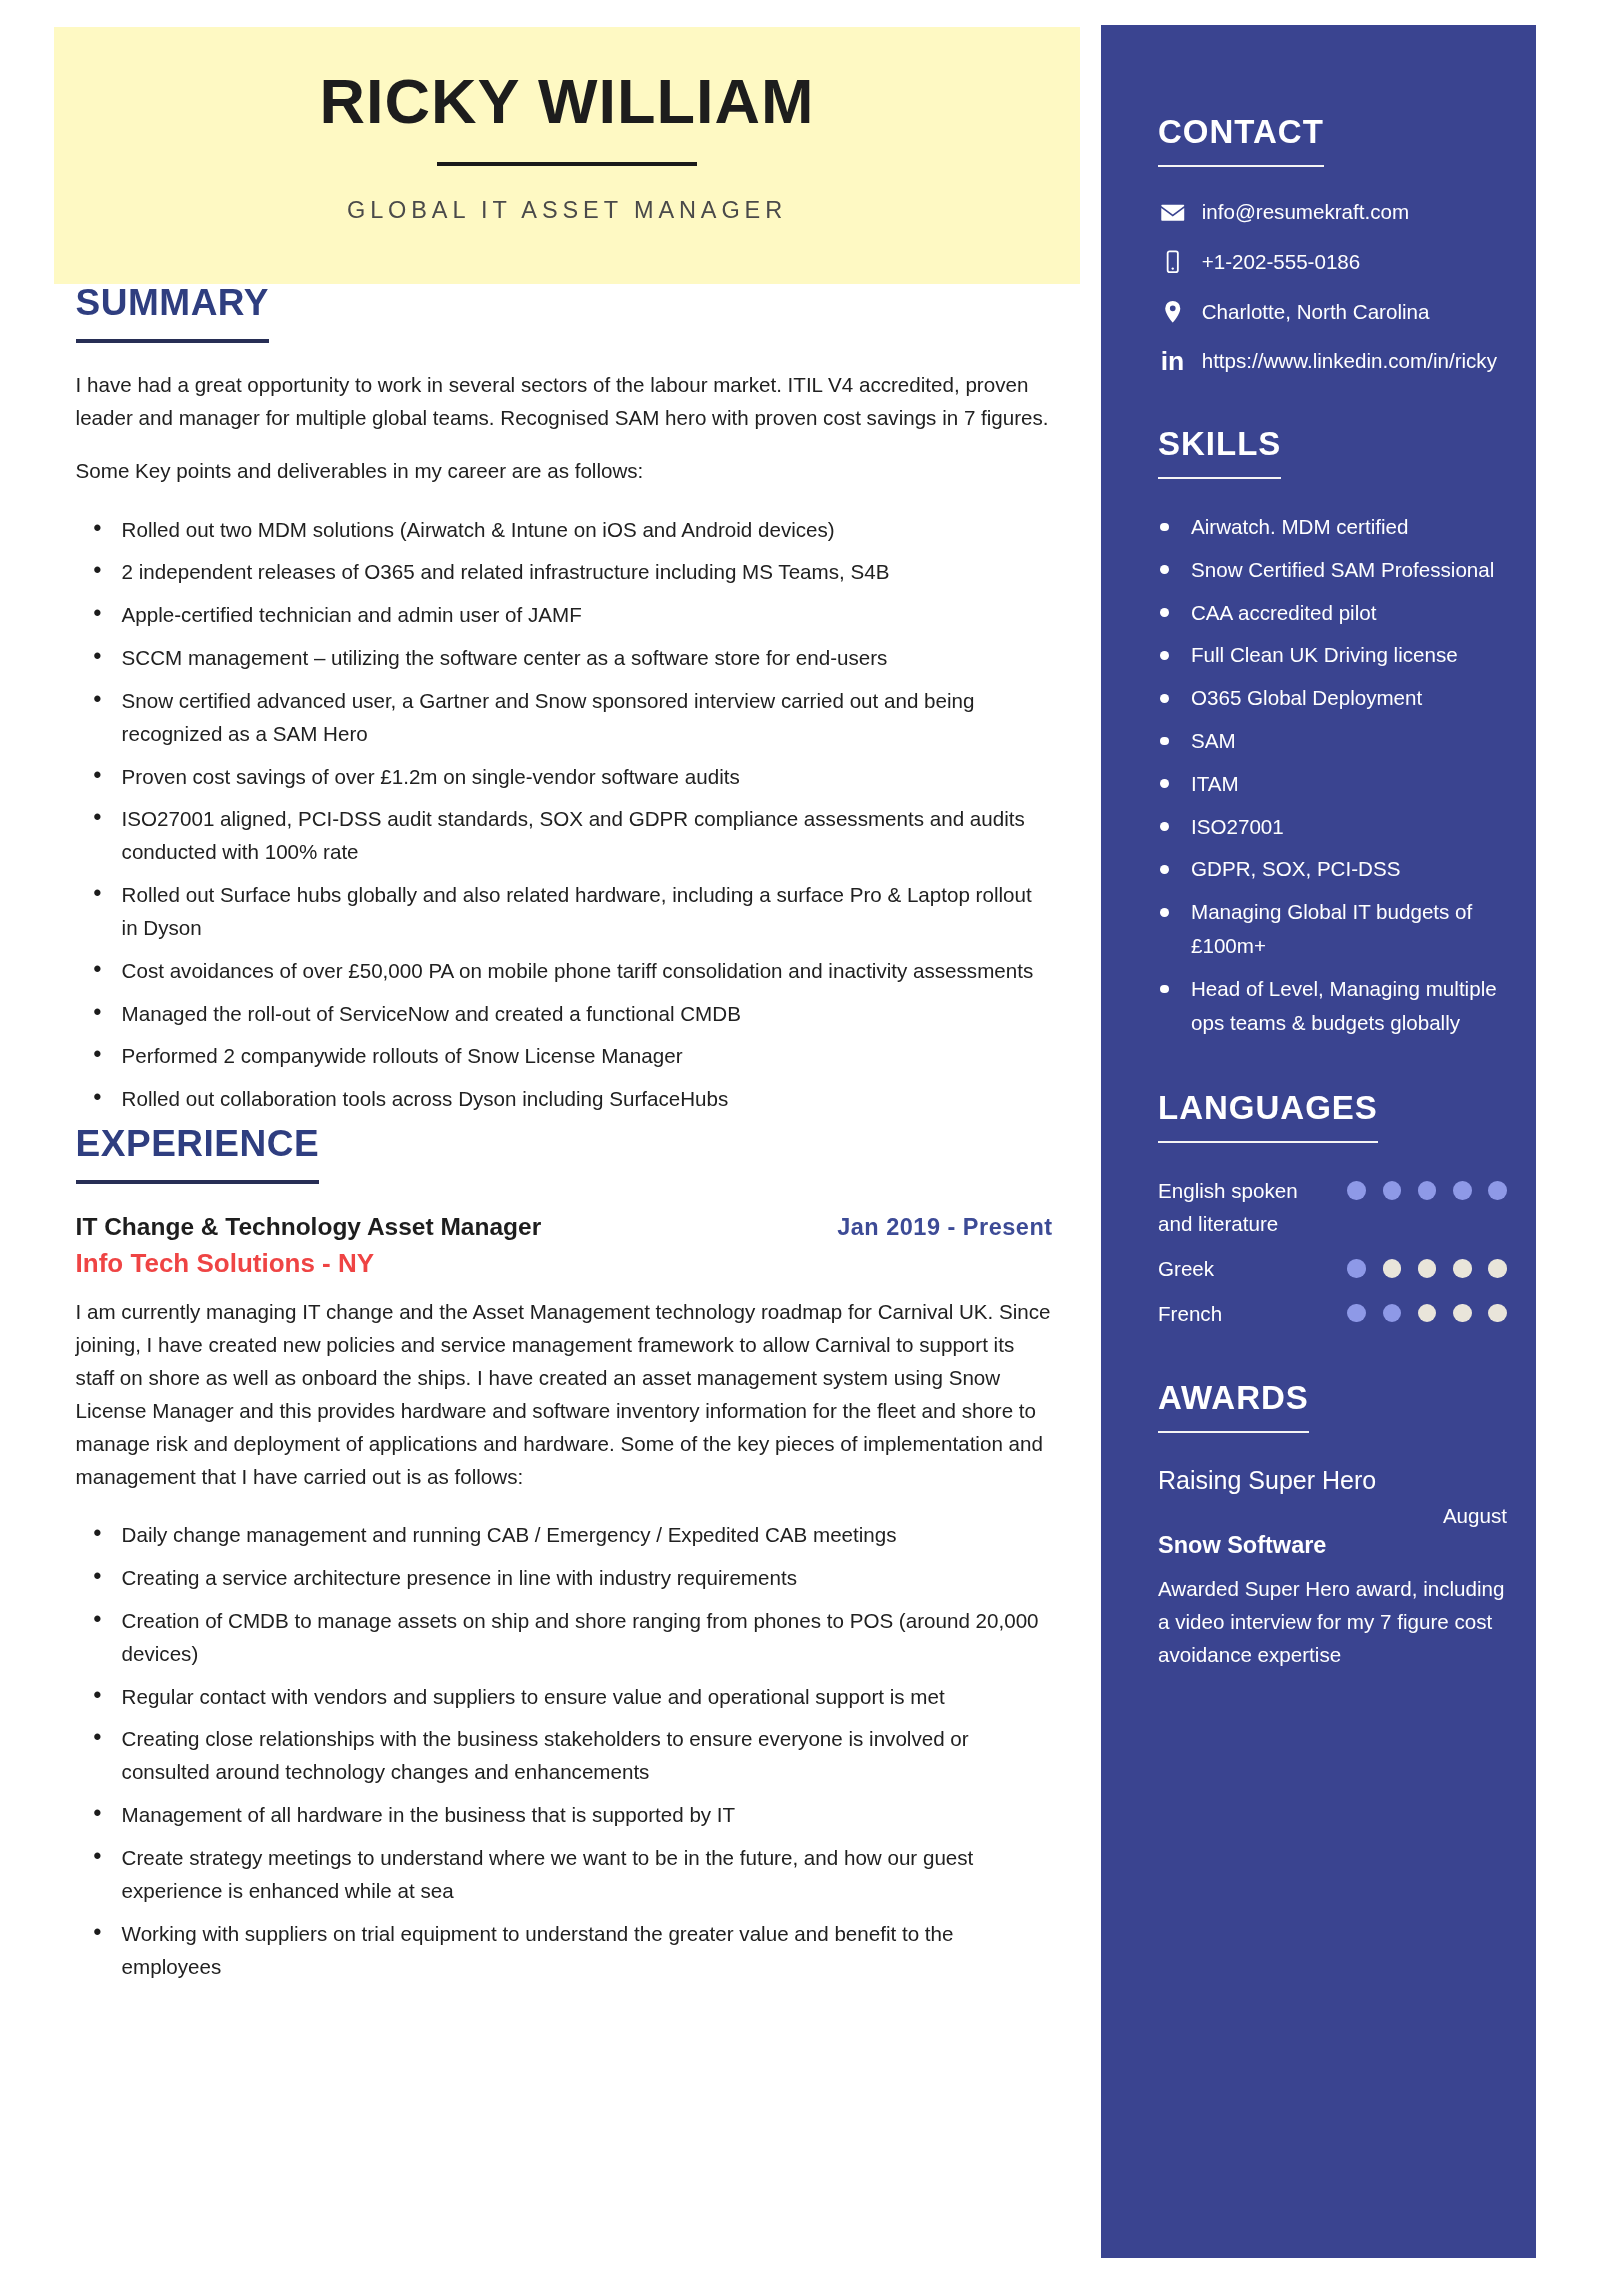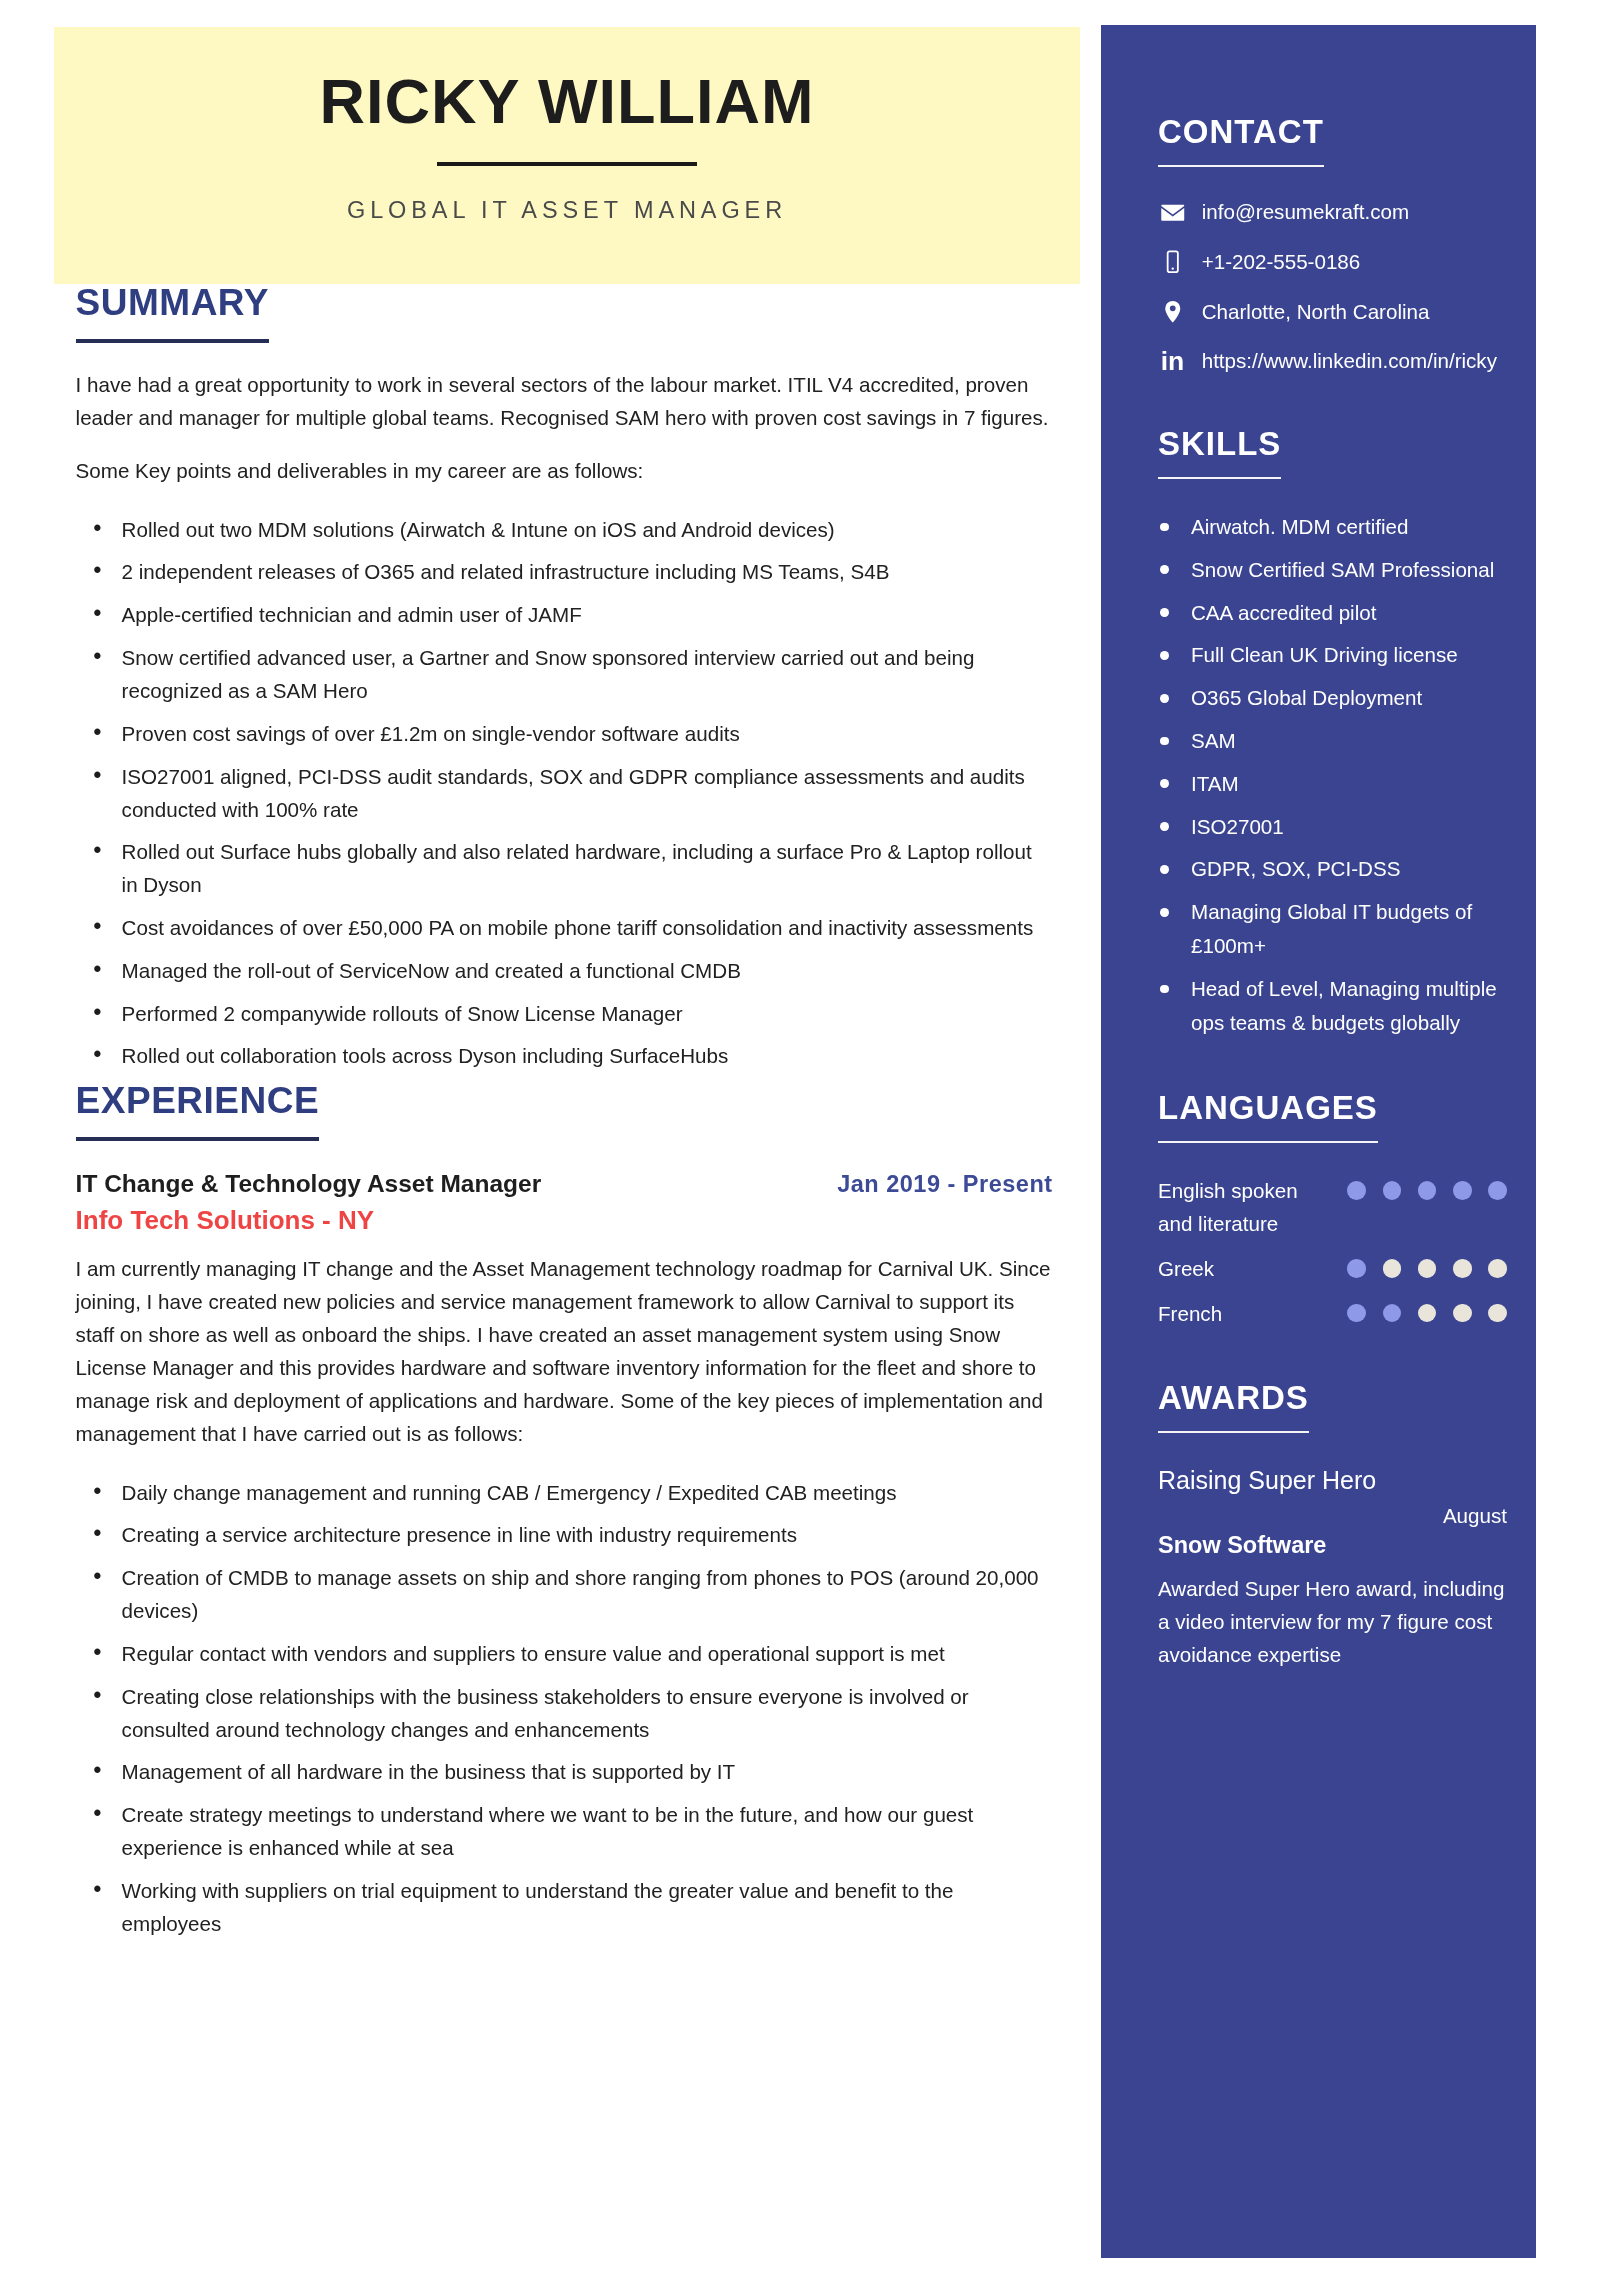--- a/index.html
+++ b/index.html
@@ -74,20 +74,21 @@
         <p>Some Key points and deliverables in my career are as follows:</p>
         <ul class="bullets">
 
             <li>Rolled out two MDM solutions (Airwatch &amp; Intune on iOS and Android devices)</li>
 
             <li>2 independent releases of O365 and related infrastructure including MS Teams, S4B</li>
 
             <li>Apple-certified technician and admin user of JAMF</li>
 
 
+            <li>SCCM management – utilizing the software center as a software store for end-users</li>
 
             <li>Snow certified advanced user, a Gartner and Snow sponsored interview carried out and being recognized as a SAM Hero</li>
 
             <li>Proven cost savings of over £1.2m on single-vendor software audits</li>
 
             <li>ISO27001 aligned, PCI-DSS audit standards, SOX and GDPR compliance assessments and audits conducted with 100% rate</li>
 
             <li>Rolled out Surface hubs globally and also related hardware, including a surface Pro &amp; Laptop rollout in Dyson</li>
 
             <li>Cost avoidances of over £50,000 PA on mobile phone tariff consolidation and inactivity assessments</li>

